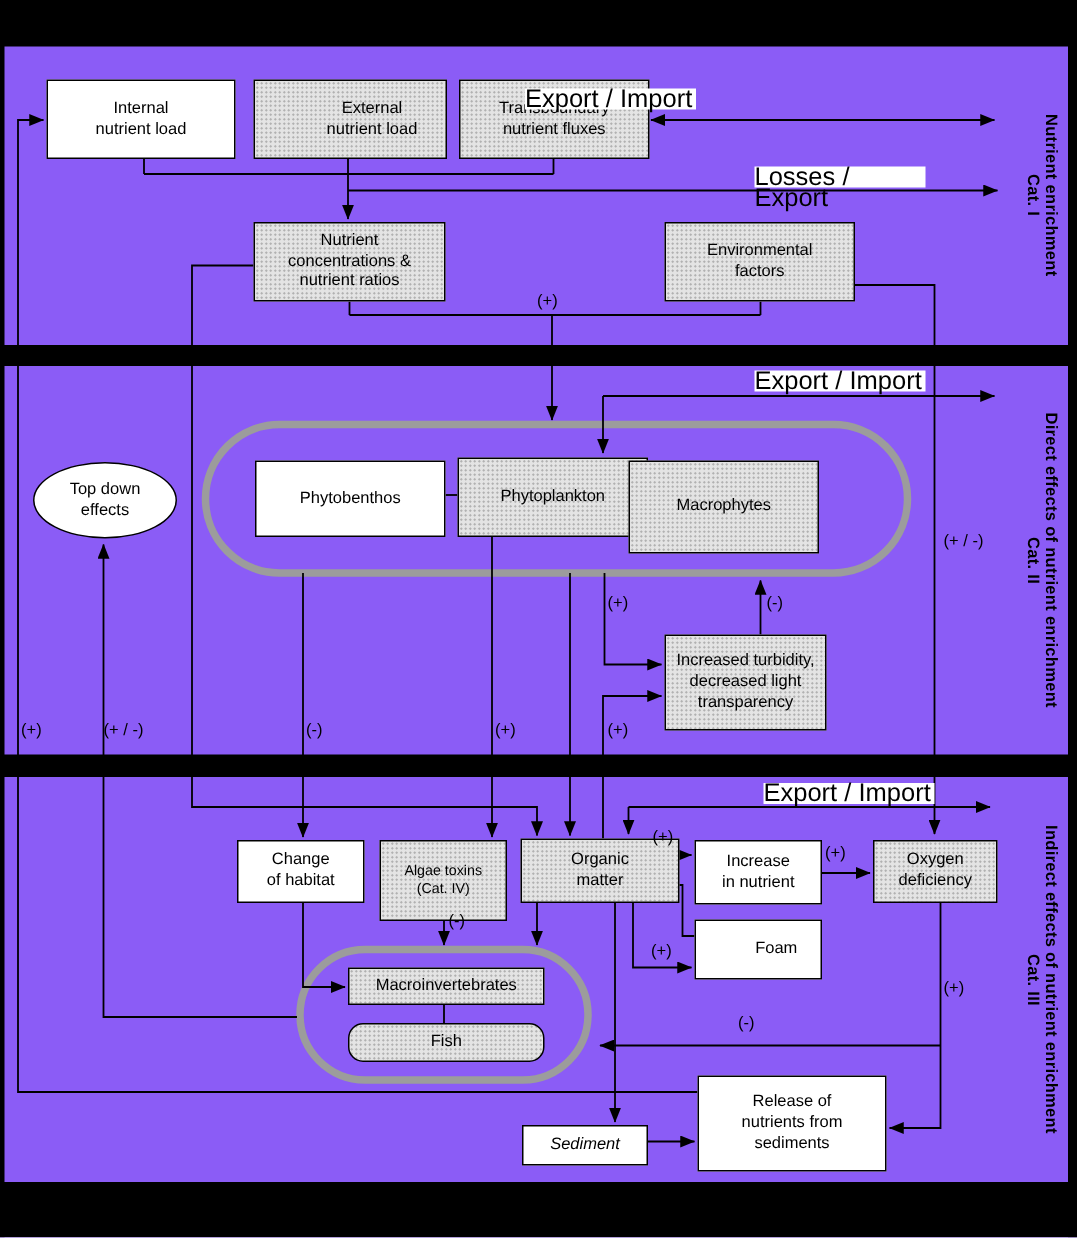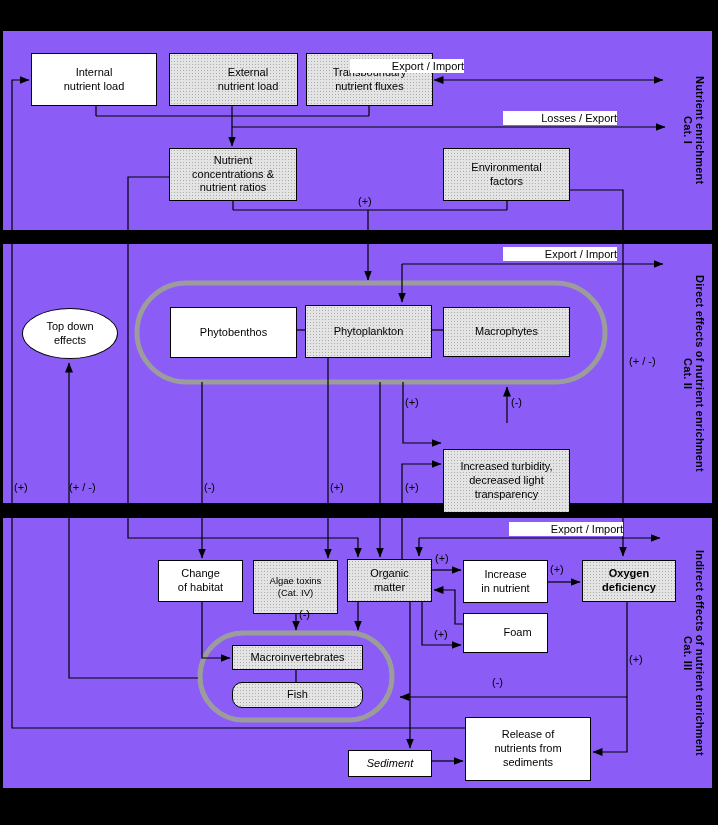--- a/index.html
+++ b/index.html
@@ -15,21 +15,21 @@
     font-size:11px;line-height:1.25;color:#000;white-space:pre-line;background:#fff;
   }
   .box.gray{
     background-color:#e4e4e4;
     background-image:radial-gradient(#adadad 0.6px, rgba(0,0,0,0) 0.7px);
     background-size:3px 3px;
   }
   .box.ellipse{border-radius:50%;}
   .box.small{font-size:9.5px;}
   .flow-label{
-    position:absolute;z-index:3;font-size:11px;color:#000;text-align:right;
+    position:absolute;z-index:3;font-size:17px;color:#000;text-align:left;
     height:14px;line-height:14px;background:#fff;
   }
   .sign{
     position:absolute;z-index:3;font-size:11px;color:#000;height:13px;line-height:13px;
   }
   .section-label{
     position:absolute;z-index:3;writing-mode:vertical-rl;
     font-size:11px;font-weight:bold;color:#000;text-align:center;
     display:flex;align-items:center;justify-content:center;
     white-space:pre-line;letter-spacing:0.2px;
@@ -134,34 +134,34 @@
   <div class="box gray" style="left:169px;top:148px;width:128px;height:53px;">Nutrient
 concentrations &amp;
 nutrient ratios</div>
   <div class="box gray" style="left:443px;top:148px;width:127px;height:53px;">Environmental
 factors</div>
 
   <div class="box ellipse" style="left:22px;top:308px;width:96px;height:51px;">Top down
 effects</div>
   <div class="box" style="left:170px;top:307px;width:127px;height:51px;">Phytobenthos</div>
   <div class="box gray" style="left:305px;top:305px;width:127px;height:53px;">Phytoplankton</div>
-  <div class="box gray" style="left:443px;top:307px;width:127px;height:50px;text-align:right;">Macrophytes</div>
-  <div class="box gray" style="left:443px;top:423px;width:127px;height:64px;margin-top:26px;">Increased turbidity,
+  <div class="box gray" style="left:419px;top:307px;width:127px;height:62px;text-align:right;">Macrophytes</div>
+  <div class="box gray" style="left:443px;top:423px;width:108px;height:64px;">Increased turbidity,
 decreased light
 transparency</div>
 
   <div class="box" style="left:158px;top:560px;width:85px;height:42px;">Change
 of habitat</div>
   <div class="box gray small" style="left:253px;top:560px;width:85px;height:54px;">Algae toxins
 (Cat. IV)</div>
-  <div class="box gray" style="left:347px;top:559px;width:85px;height:43px;">Organic
+  <div class="box gray" style="left:347px;top:559px;width:106px;height:43px;">Organic
 matter</div>
   <div class="box" style="left:463px;top:560px;width:85px;height:43px;">Increase
 in nutrient</div>
-  <div class="box gray" style="left:582px;top:560px;width:94px;height:42px;font-weight:bold;">Oxygen
+  <div class="box gray" style="left:582px;top:560px;width:83px;height:42px;">Oxygen
 deficiency</div>
   <div class="box" style="left:463px;top:613px;width:85px;height:40px;padding-left:24px;">Foam</div>
   <div class="box gray" style="left:232px;top:645px;width:131px;height:25px;">Macroinvertebrates</div>
   <div class="box gray" style="left:232px;top:682px;width:131px;height:26px;border-radius:10px;">Fish</div>
   <div class="box" style="left:348px;top:750px;width:84px;height:27px;font-style:italic;">Sediment</div>
   <div class="box" style="left:465px;top:717px;width:126px;height:64px;">Release of
 nutrients from
 sediments</div>
 
   <div class="flow-label" style="left:350px;top:59px;width:114px;">Export / Import</div>

